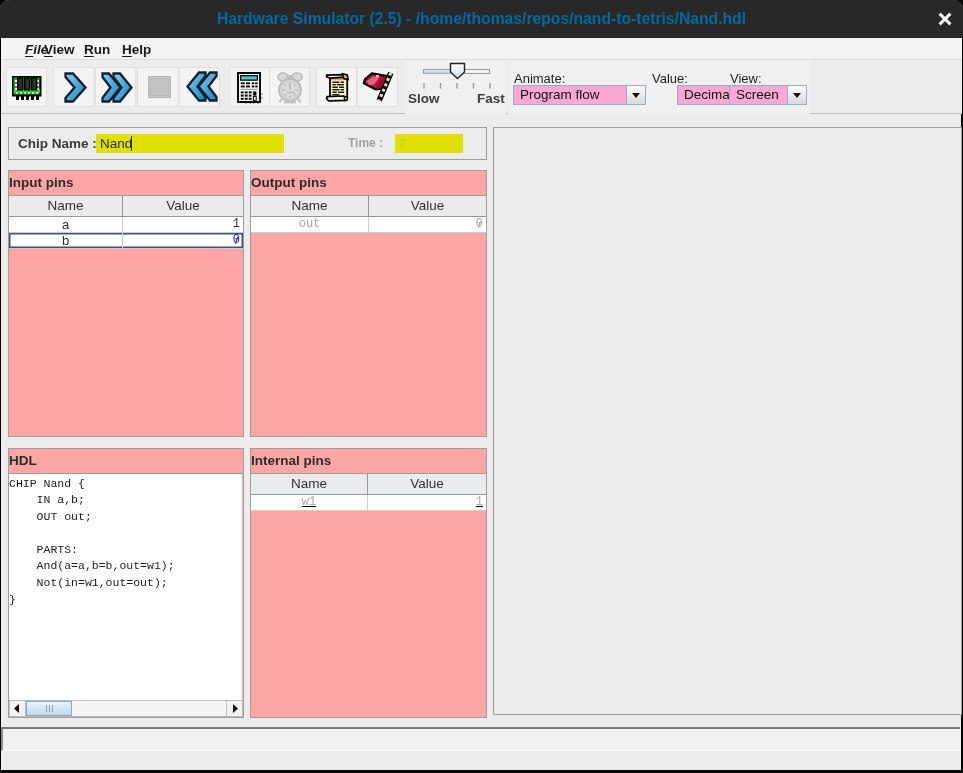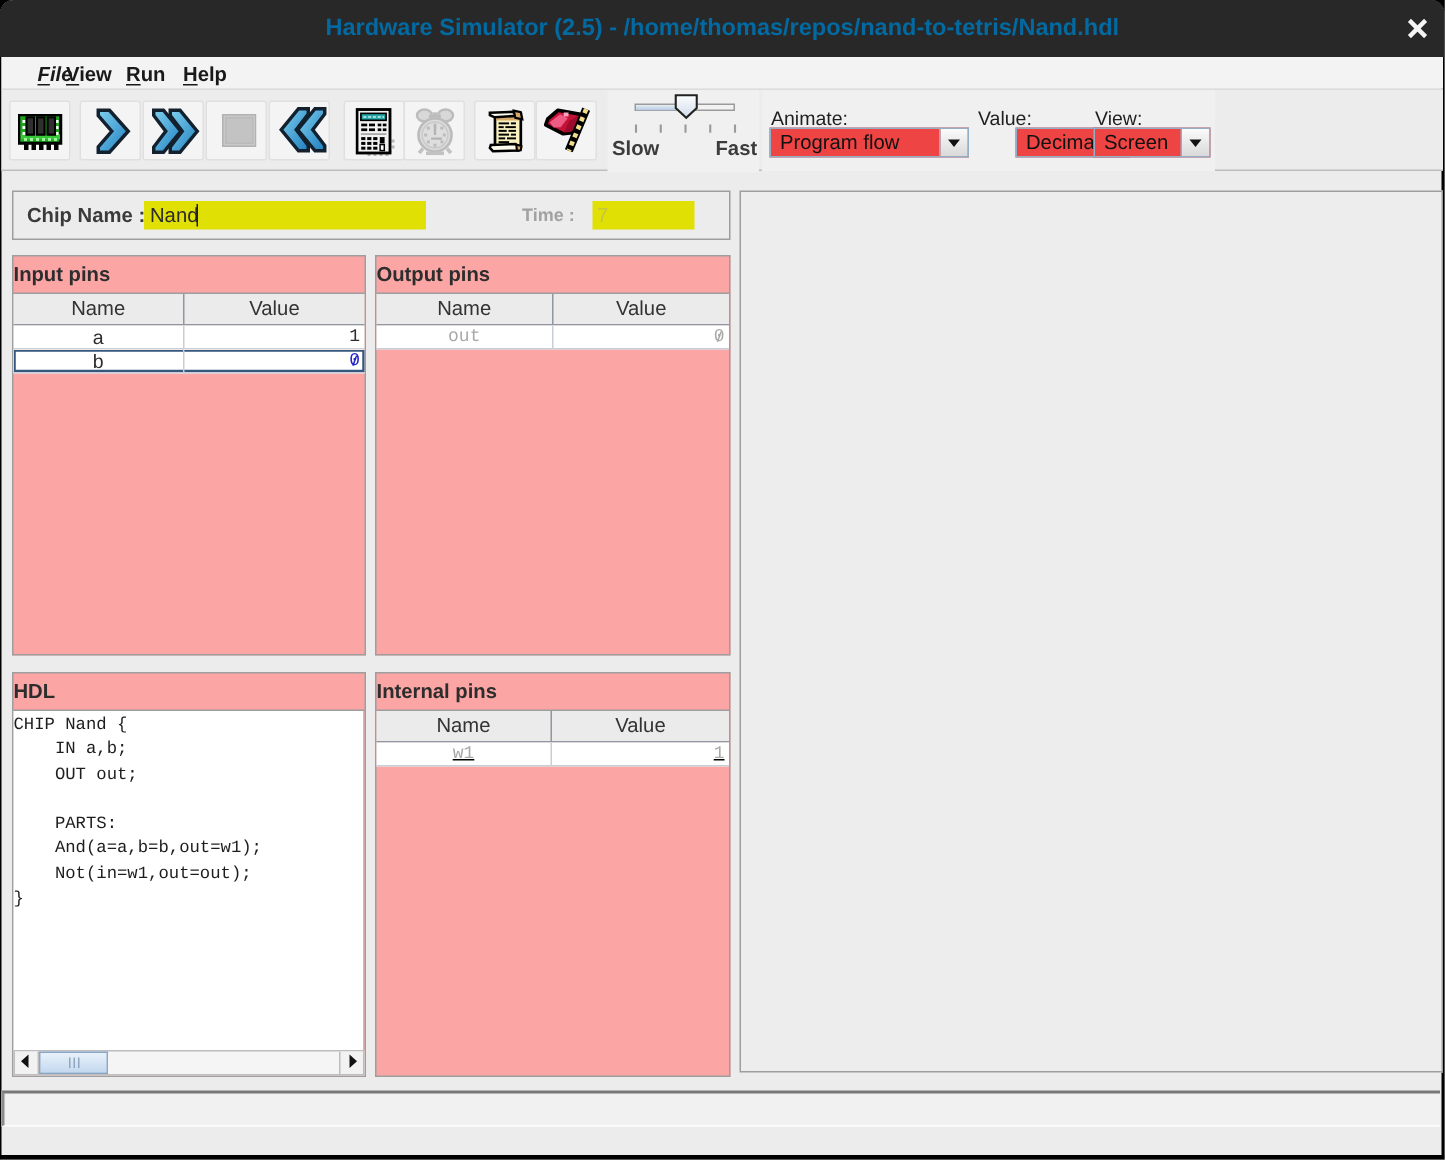--- a/index.html
+++ b/index.html
@@ -16,21 +16,21 @@
   .mi{top:4px;font-size:13.5px;font-weight:bold;color:#191919;}
   .mi u{text-decoration-thickness:1px;text-underline-offset:2px;}
   
   #toolbar{left:1px;top:59px;width:961px;height:55px;background:#ececec;border-top:1px solid #dcdcdc;border-bottom:1px solid #bdbdbd;box-sizing:border-box;}
   .tbtn{position:absolute;top:7px;width:39px;height:38px;background:#f4f4f4;border:1px solid #e0e0e0;border-radius:2px;}
   .tbtn svg{position:absolute;}
   
   #sliderblock{position:absolute;left:404px;top:0px;width:101px;height:55px;background:#f0f0f0;}
   
   .cblabel{top:11px;font-size:13px;color:#1f1f1f;}
-  .combo{position:absolute;top:25px;height:18px;background:#ef4444;border:1px solid #94aec6;}
+  .combo{position:absolute;top:25px;height:18px;background:#f9a8d4;border:1px solid #94aec6;}
   .combo .ctext{position:absolute;left:6px;top:1px;font-size:13.5px;color:#111;white-space:nowrap;}
   .combo .cbtn{position:absolute;right:0;top:0;bottom:0;width:18px;background:linear-gradient(#fbfbfb,#d9d9d9);border-left:1px solid #94aec6;}
   .combo .tri{position:absolute;right:5px;top:7px;width:0;height:0;border-left:4.5px solid transparent;border-right:4.5px solid transparent;border-top:5px solid #111;}
   .panel{position:absolute;border:1px solid #9e9e9e;background:#fca5a5;}
   .ptitle{position:absolute;left:0;top:0;right:0;height:24px;border-bottom:1px solid #9e9e9e;
           font-size:13.5px;font-weight:bold;color:#2d2d2d;line-height:24px;padding-left:0px;}
   .thead{position:absolute;left:0;right:0;top:25px;height:20px;display:flex;border-bottom:1px solid #8f98a2;background:#ebebeb;}
   .thead .hc{font-size:13.5px;color:#333;text-align:center;line-height:20px;}
   .trow{position:absolute;left:0;right:0;display:flex;height:15px;background:#fff;border-bottom:1px solid #c9ced6;}
   .cell{font-size:13px;line-height:15px;color:#2e2e2e;}

